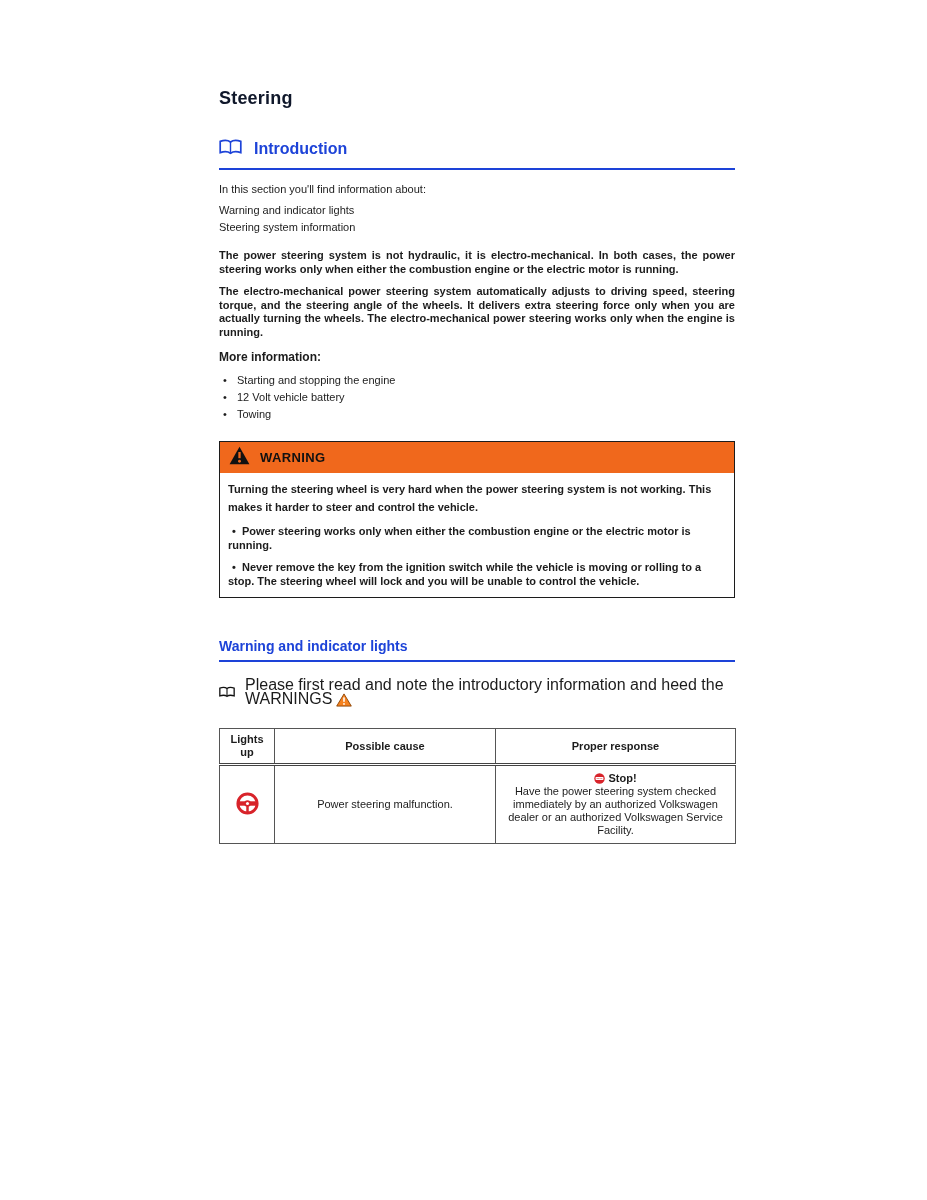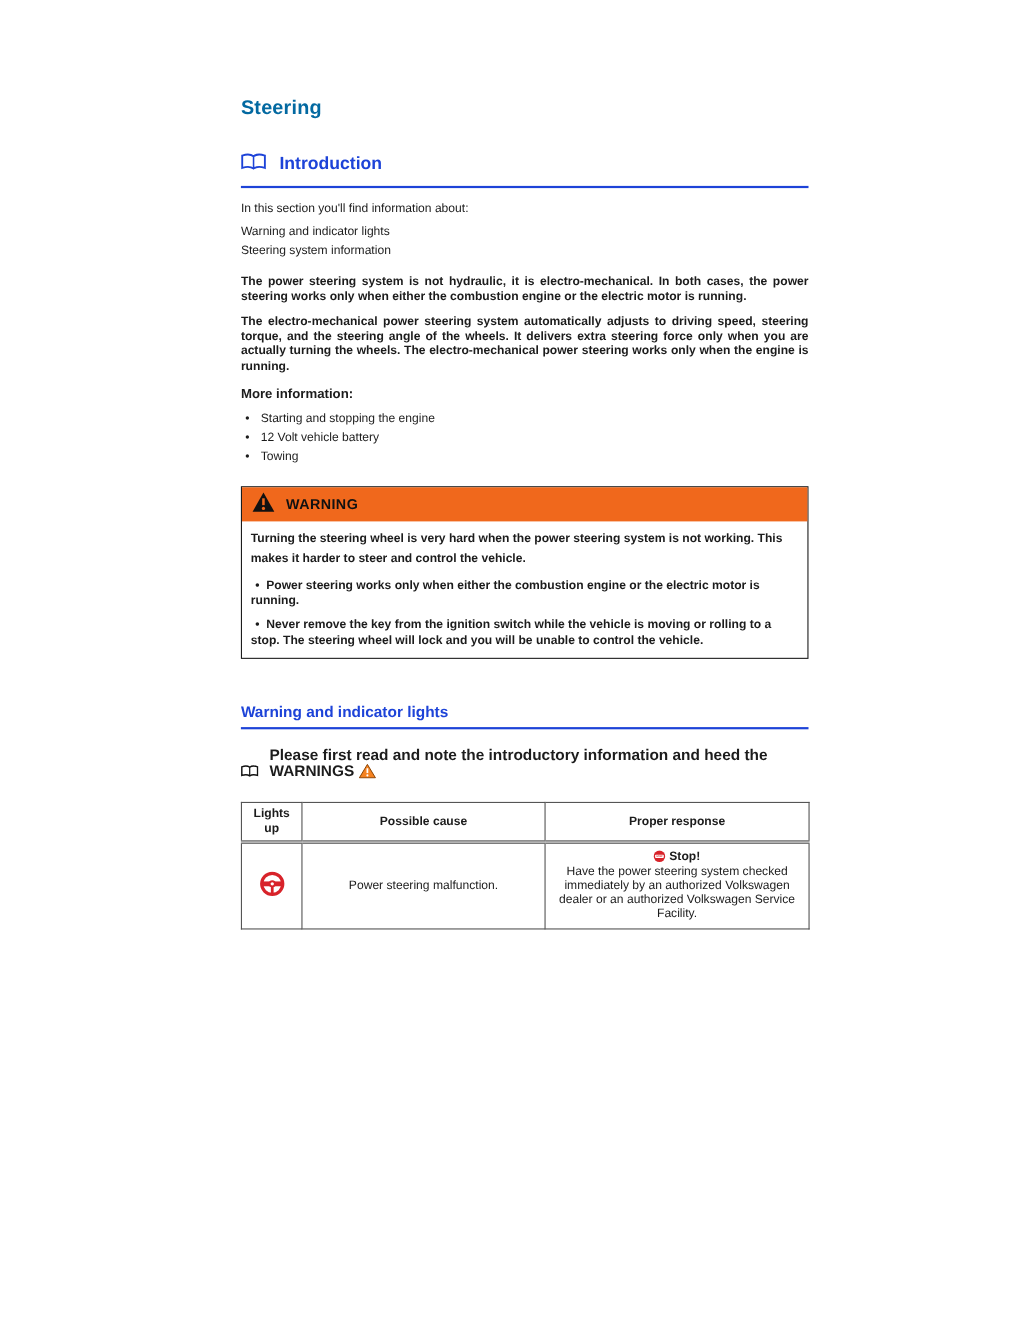--- a/index.html
+++ b/index.html
@@ -7,21 +7,21 @@
   body {
     width: 927px; height: 1200px;
     font-family: "Liberation Sans", sans-serif;
     color: #1c1c1c;
     position: relative;
   }
   .page { position: absolute; left: 0; top: 0; width: 927px; height: 1200px; background: #fff; }
   .content { position: absolute; left: 219px; top: 88px; width: 516px; }
 
   .doc-title {
-    color: #0369a1; font-size: 18px; font-weight: bold;
+    color: #0f172a; font-size: 18px; font-weight: bold;
     letter-spacing: 0.2px; margin-bottom: 30px;
   }
 
   .h2-row {
     display: flex; align-items: center; gap: 12px;
     border-bottom: 2px solid #1d43d8;
     padding-bottom: 9px; margin-bottom: 13px;
   }
   .h2-row .h2-text { color: #1d43d8; font-size: 16px; font-weight: bold; }
 
@@ -55,21 +55,21 @@
   .warn-bullet:last-child { margin-bottom: 0; }
   .warn-bullet .bullet { display: inline-block; width: 14px; padding-left: 4px; }
 
   .section2-head {
     margin-top: 40px;
     color: #1d43d8; font-size: 14px; font-weight: bold;
     border-bottom: 2px solid #1d43d8;
     padding-bottom: 6px; margin-bottom: 15px;
   }
 
-  .note-row { display: flex; align-items: flex-end; gap: 10px; font-size: 14px; font-weight: bold; }
+  .note-row { display: flex; align-items: center; gap: 10px; font-size: 16px; font-weight: normal; }
   .note-row .note-text { line-height: 14px; padding-top: 1px; }
   .note-row svg { flex: none; }
   .note-inline-icon { display: inline-block; vertical-align: -3px; margin-left: 4px; }
 
   table.ind-table {
     margin-top: 19px;
     border-collapse: collapse;
     width: 516px;
     table-layout: fixed;
   }

